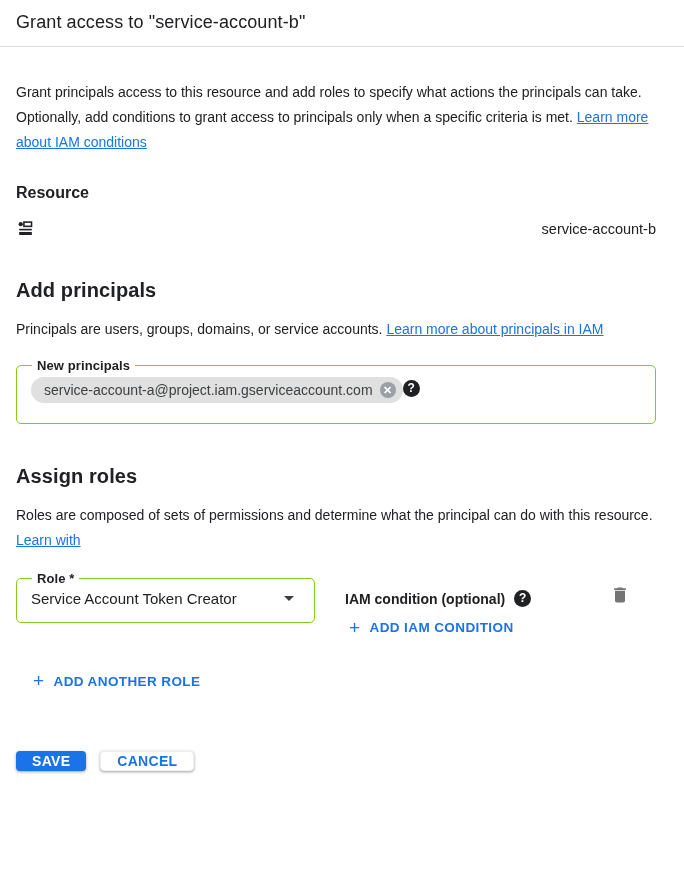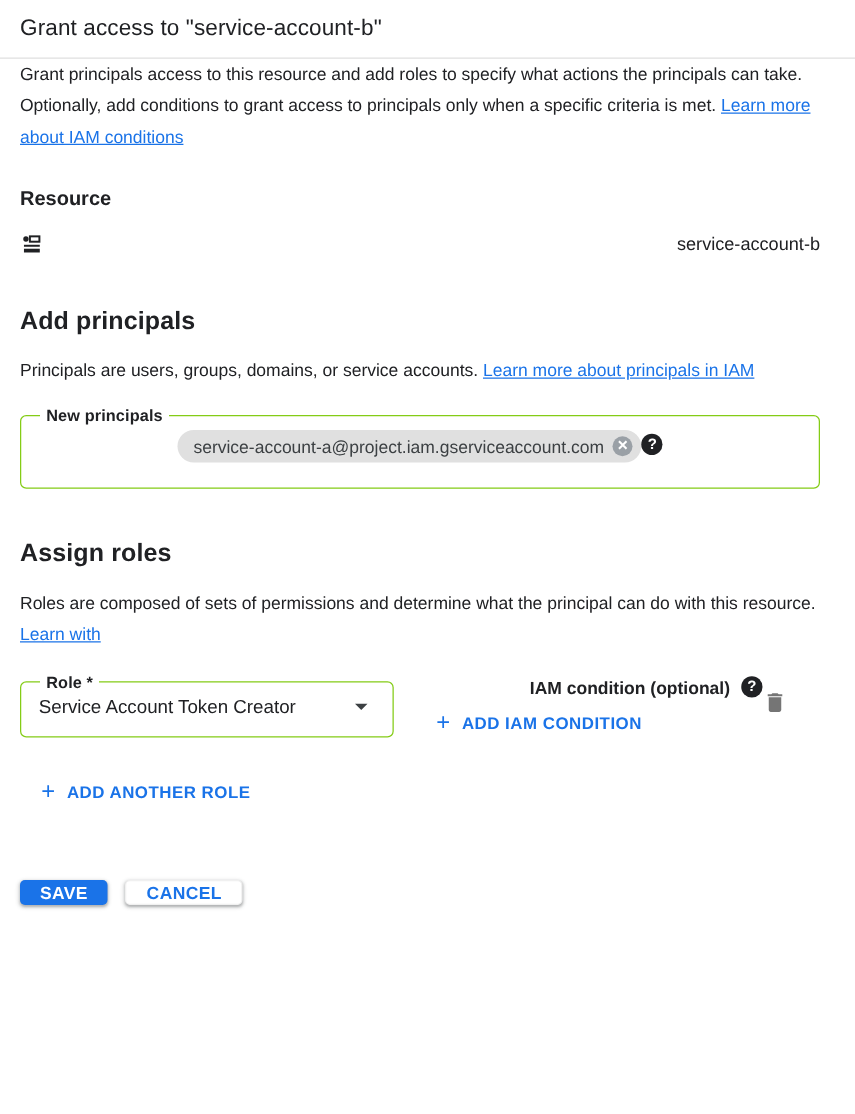--- a/index.html
+++ b/index.html
@@ -12,21 +12,21 @@
   .dialog { width:684px; height:891px; background:#fff; }
 
   
   .dlg-header { padding:12px 16px 13px; }
   .dlg-title { font-size:18px; font-weight:400; color:#202124; letter-spacing:.1px; }
   .dlg-divider { border:none; border-top:1px solid #e0e0e0; }
 
   .content { padding:0 28px 0 16px; }
 
   p.body-text { font-size:14px; line-height:25px; color:#202124; }
-  .intro { max-width:648px; }
+  .intro { margin-top:33px; max-width:648px; }
 
   a.link { color:#1a73e8; text-decoration:underline; cursor:pointer; }
 
   .h-resource { margin-top:29px; font-size:16px; font-weight:700; color:#202124; }
   .resource-row { margin-top:17px; display:flex; align-items:center; gap:9px;justify-content:space-between; }
   .resource-name { font-size:14.5px; color:#202124; }
   .sa-icon { display:inline-flex; }
 
   .h2 { margin-top:41px; font-size:20px; font-weight:700; color:#202124; letter-spacing:.1px; }
   .section-desc { margin-top:15px; max-width:648px; }
@@ -34,21 +34,21 @@
   
   fieldset.outlined {
     border:1px solid #84cc16; border-radius:5px; background:#fff;
     padding:0 12px;
   }
   fieldset.outlined legend {
     font-size:13px; font-weight:700; color:#202124;
     padding:0 5px; margin-left:3px; letter-spacing:.1px;
   }
   fieldset.principals { margin-top:16px; width:640px; height:66px; padding-top:2px; }
-  .chip-row { display:flex; align-items:flex-start; justify-content:center; padding:2px 2px 0 2px; }
+  .chip-row { display:flex; align-items:flex-start; justify-content:flex-start; padding:2px 2px 0 2px; }
   .chip {
     display:inline-flex; align-items:center; gap:7px;
     background:#e0e0e0; border-radius:13px; height:26px; padding:0 7px 0 13px;
     max-width:560px;
   }
   .chip-label { font-size:14px; color:#3c4043; white-space:nowrap; }
   .chip-remove {
     width:16px; height:16px; border-radius:50%; background:#9aa0a6;
     color:#fff; font-size:11px; line-height:16px; text-align:center; font-weight:700;
     cursor:pointer; flex:none;
@@ -66,21 +66,21 @@
   .select-row { display:flex; align-items:center; justify-content:space-between; padding:4px 4px 0 2px; }
   .select-value { font-size:15px; color:#202124; }
   .caret {
     width:0; height:0; margin-right:4px;
     border-left:5px solid transparent; border-right:5px solid transparent;
     border-top:5px solid #3c4043;
   }
   .role-helper { margin-top:7px; padding-left:14px; font-size:14px; line-height:20px; color:#5f6368; max-width:300px; }
 
   .cond-col { margin-left:30px; flex:1; }
-  .cond-label-row { display:flex; align-items:center; gap:9px; margin-top:3px;justify-content:flex-end; }
+  .cond-label-row { display:flex; align-items:center; gap:9px; margin-top:19px; }
   .cond-label { font-size:14px; font-weight:700; color:#202124; }
   .cond-help { margin-top:0; }
 
   .text-btn {
     display:inline-flex; align-items:center; gap:9px; background:none; border:none;
     color:#1a73e8; font-family:"Liberation Sans", sans-serif;
     font-size:13.5px; font-weight:700; letter-spacing:.4px; cursor:pointer;
   }
   .plus-glyph { font-size:19px; font-weight:400; line-height:14px; }
   .add-condition-btn { margin-top:13px; margin-left:4px; }

